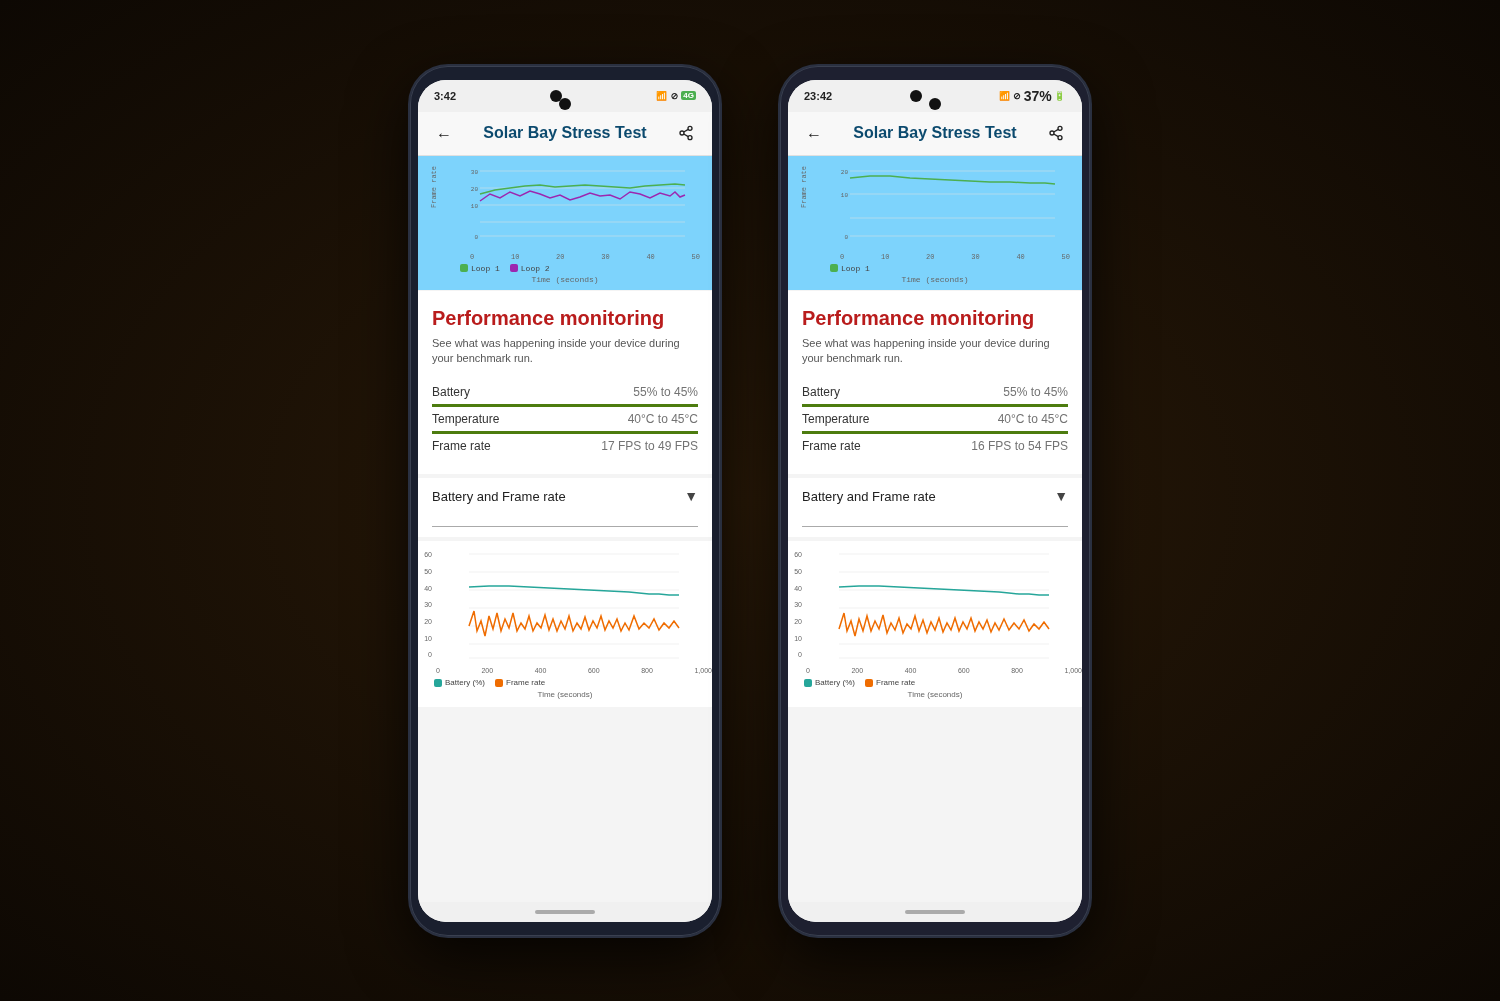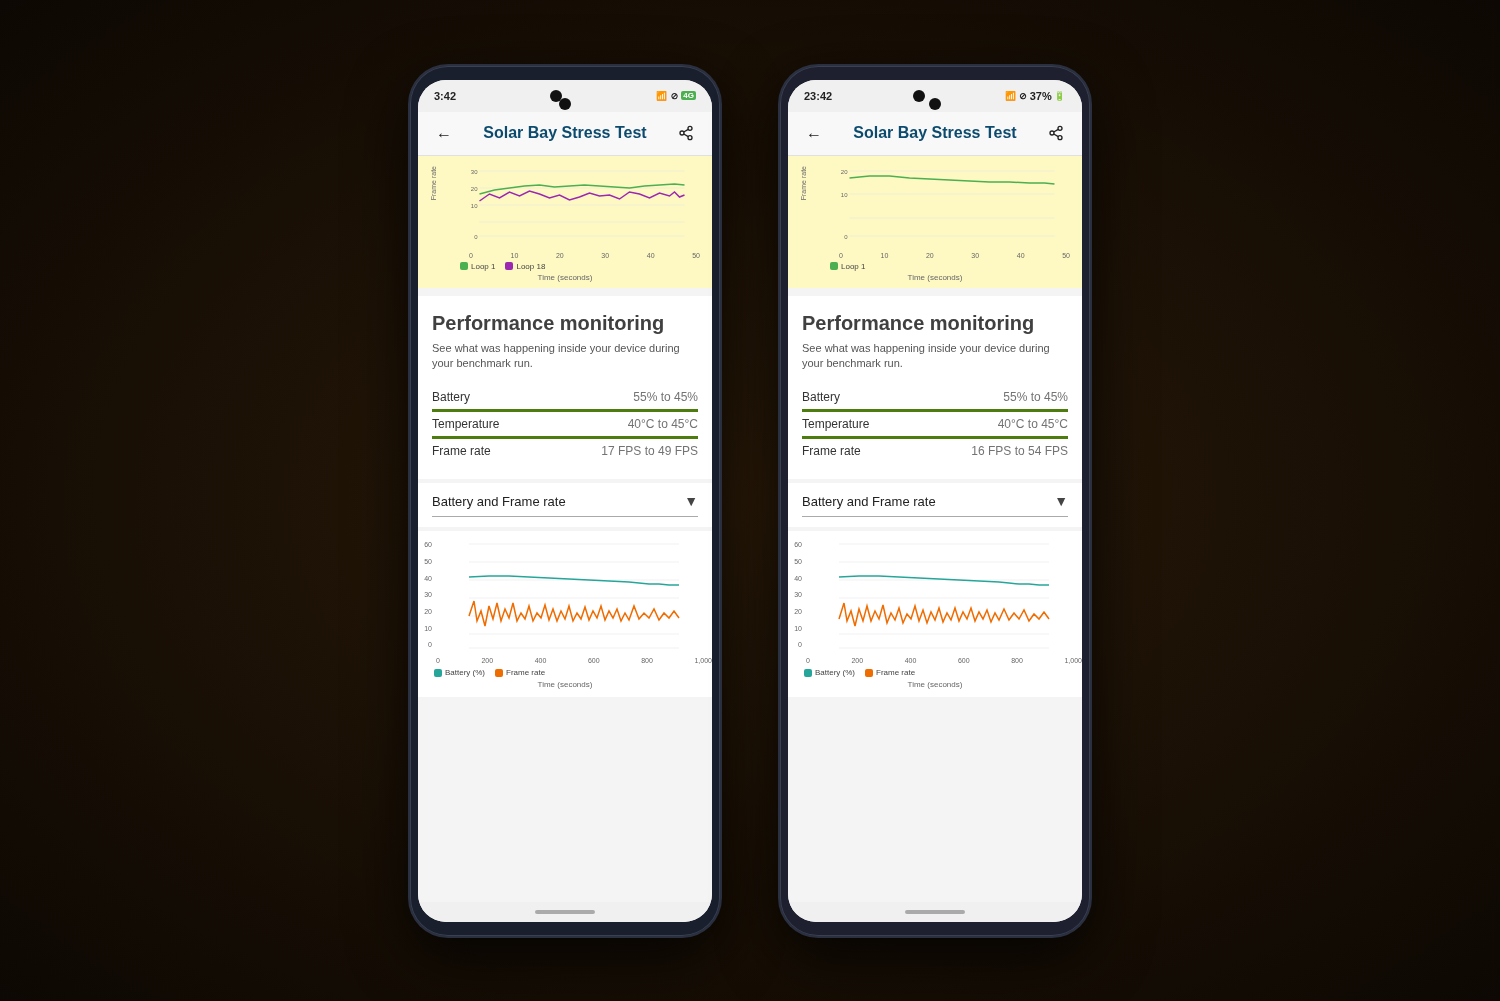--- a/index.html
+++ b/index.html
@@ -118,23 +118,24 @@
     .screen-content {
       flex: 1;
       overflow-y: auto;
       background: #f4f4f4;
       scrollbar-width: none;
     }
     .screen-content::-webkit-scrollbar { display: none; }
 
     
     .chart-section {
-      background: #fef9c3;
+      background: #7dd3fc;
       padding: 10px 12px 6px;
-      margin-bottom: 8px;
+      margin-bottom: 1px;
+      font-family: Liberation Mono, monospace;
     }
 
     .chart-wrapper {
       position: relative;
       display: flex;
       align-items: flex-start;
     }
 
     .chart-y-axis {
       display: flex;
@@ -193,21 +194,21 @@
     
     .perf-section {
       background: #fff;
       padding: 16px 14px;
       margin-bottom: 4px;
     }
 
     .perf-title {
       font-size: 20px;
       font-weight: 700;
-      color: #404040;
+      color: #b91c1c;
       margin-bottom: 6px;
     }
 
     .perf-subtitle {
       font-size: 11px;
       color: #555;
       margin-bottom: 14px;
       line-height: 1.4;
     }
 
@@ -229,21 +230,21 @@
       background: #fff;
       padding: 10px 14px;
       margin-bottom: 4px;
     }
 
     .dropdown-control {
       display: flex;
       align-items: center;
       justify-content: space-between;
       border-bottom: 1px solid #aaa;
-      padding-bottom: 7px;
+      padding-bottom: 22px;
       cursor: pointer;
     }
 
     .dropdown-label {
       font-size: 13px;
       color: #222;
     }
 
     
     .big-chart-section {
@@ -348,21 +349,21 @@
               </div>
             </div>
           </div>
           <div class="chart-legend" style="padding-left:30px;">
             <div class="legend-item">
               <div class="legend-dot" style="background:#4caf50;"></div>
               <span>Loop 1</span>
             </div>
             <div class="legend-item">
               <div class="legend-dot" style="background:#9c27b0;"></div>
-              <span>Loop 18</span>
+              <span>Loop 2</span>
             </div>
           </div>
           <div class="chart-title-x">Time (seconds)</div>
         </div>
 
         <div class="perf-section">
           <div class="perf-title">Performance monitoring</div>
           <div class="perf-subtitle">See what was happening inside your device during your benchmark run.</div>
           <div class="perf-row">
             <span class="perf-label">Battery</span>
@@ -445,21 +446,21 @@
   <div class="phone" style="background:#1e2030;">
     <div class="phone-screen">
       <div class="camera-notch"></div>
 
       <div class="status-bar">
         <span>23:42</span>
         <div style="width:12px;height:12px;background:#111;border-radius:50%;"></div>
         <div class="status-right">
           <span style="font-size:9px;">📶</span>
           <span style="font-size:9px;">⊘</span>
-          <span style="font-size:11px;">37%</span>
+          <span style="font-size:14px;">37%</span>
           <span style="font-size:9px;">🔋</span>
         </div>
       </div>
 
       <div class="app-bar">
         <div class="icon-btn">
           <span>←</span>
         </div>
         <div class="app-bar-title">Solar Bay Stress Test</div>
         <div class="icon-btn">

